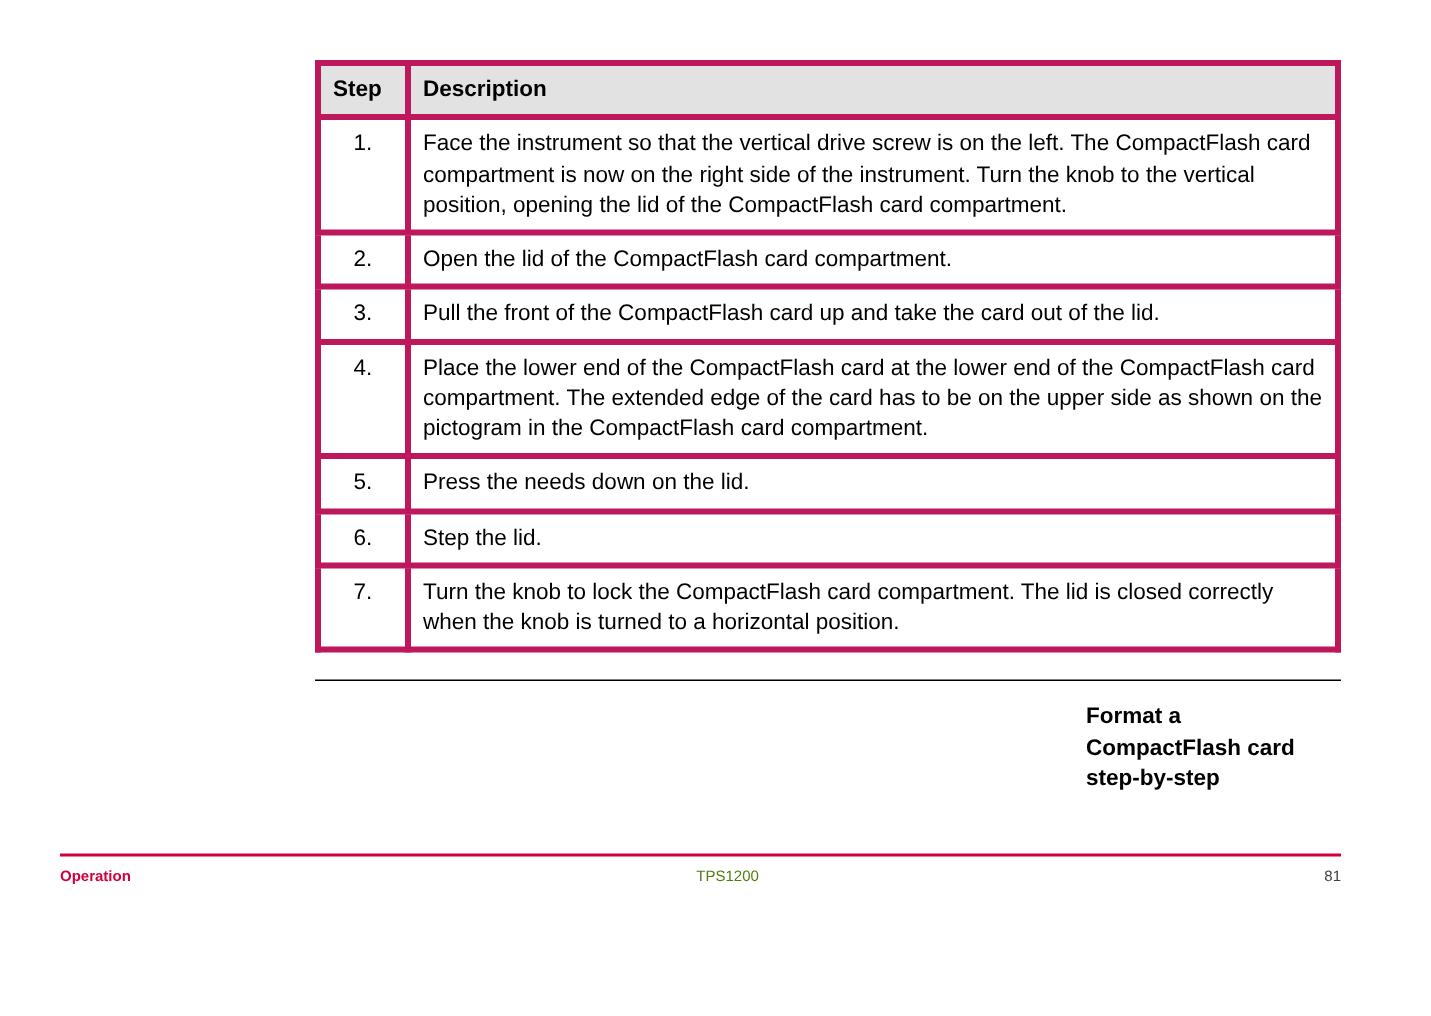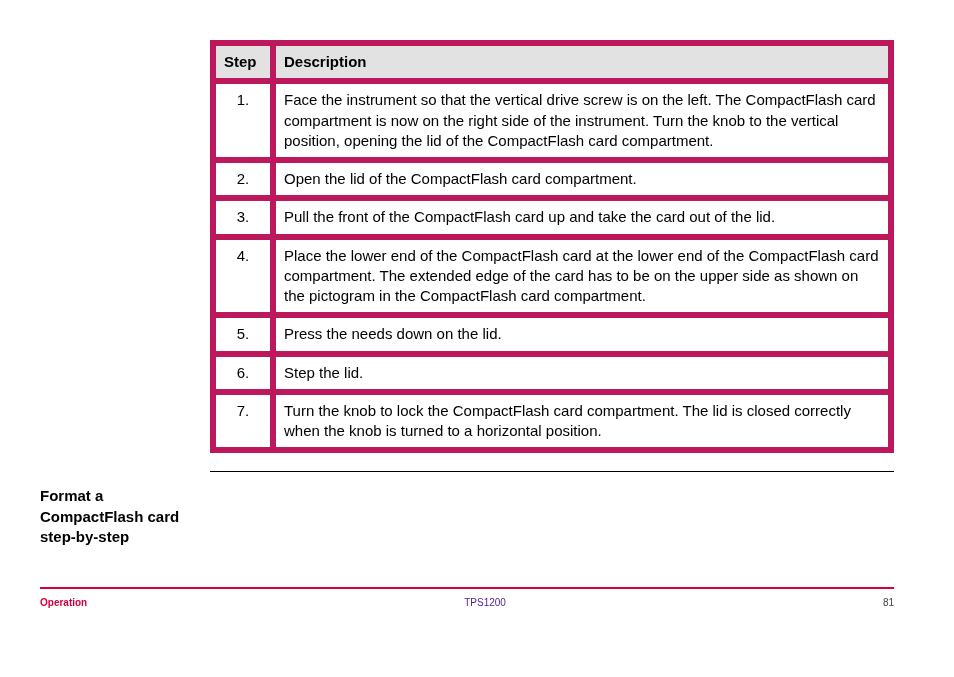--- a/index.html
+++ b/index.html
@@ -13,41 +13,42 @@
     background: #fff;
   }
   .table-wrap {
     margin-left: 170px;
   }
   table {
     border-collapse: collapse;
     width: 100%;
   }
   th, td {
-    border: 6px solid #be185d;
+    border: 4px solid #be185d;
     padding: 6px 8px;
     text-align: left;
     vertical-align: top;
     font-size: 15px;
     line-height: 1.35;
   }
   th {
     background: #e2e2e2;
     font-weight: bold;
   }
   col.step { width: 60px; }
   td.step-cell { text-align: center; }
   .divider {
     margin: 18px 0 14px 170px;
     border: none;
     border-top: 1px solid #000;
   }
   .section {
     display: flex;
     align-items: flex-start;
+    justify-content: flex-end;
   }
   .section-heading {
     width: 170px;
     flex: 0 0 170px;
     font-weight: bold;
     font-size: 15px;
     line-height: 1.35;
     padding-right: 8px;
     box-sizing: border-box;
   }
@@ -66,21 +67,21 @@
     justify-content: space-between;
     align-items: center;
     margin-top: 6px;
     font-size: 10px;
   }
   .footer-left {
     color: #d4003c;
     font-weight: bold;
   }
   .footer-center {
-    color: #4c1d95;
+    color: #4d7c0f;
   }
   .footer-right {
     color: #404040;
     font-weight: normal;
   }
 </style>
 </head>
 <body>
 
 <div class="table-wrap">

